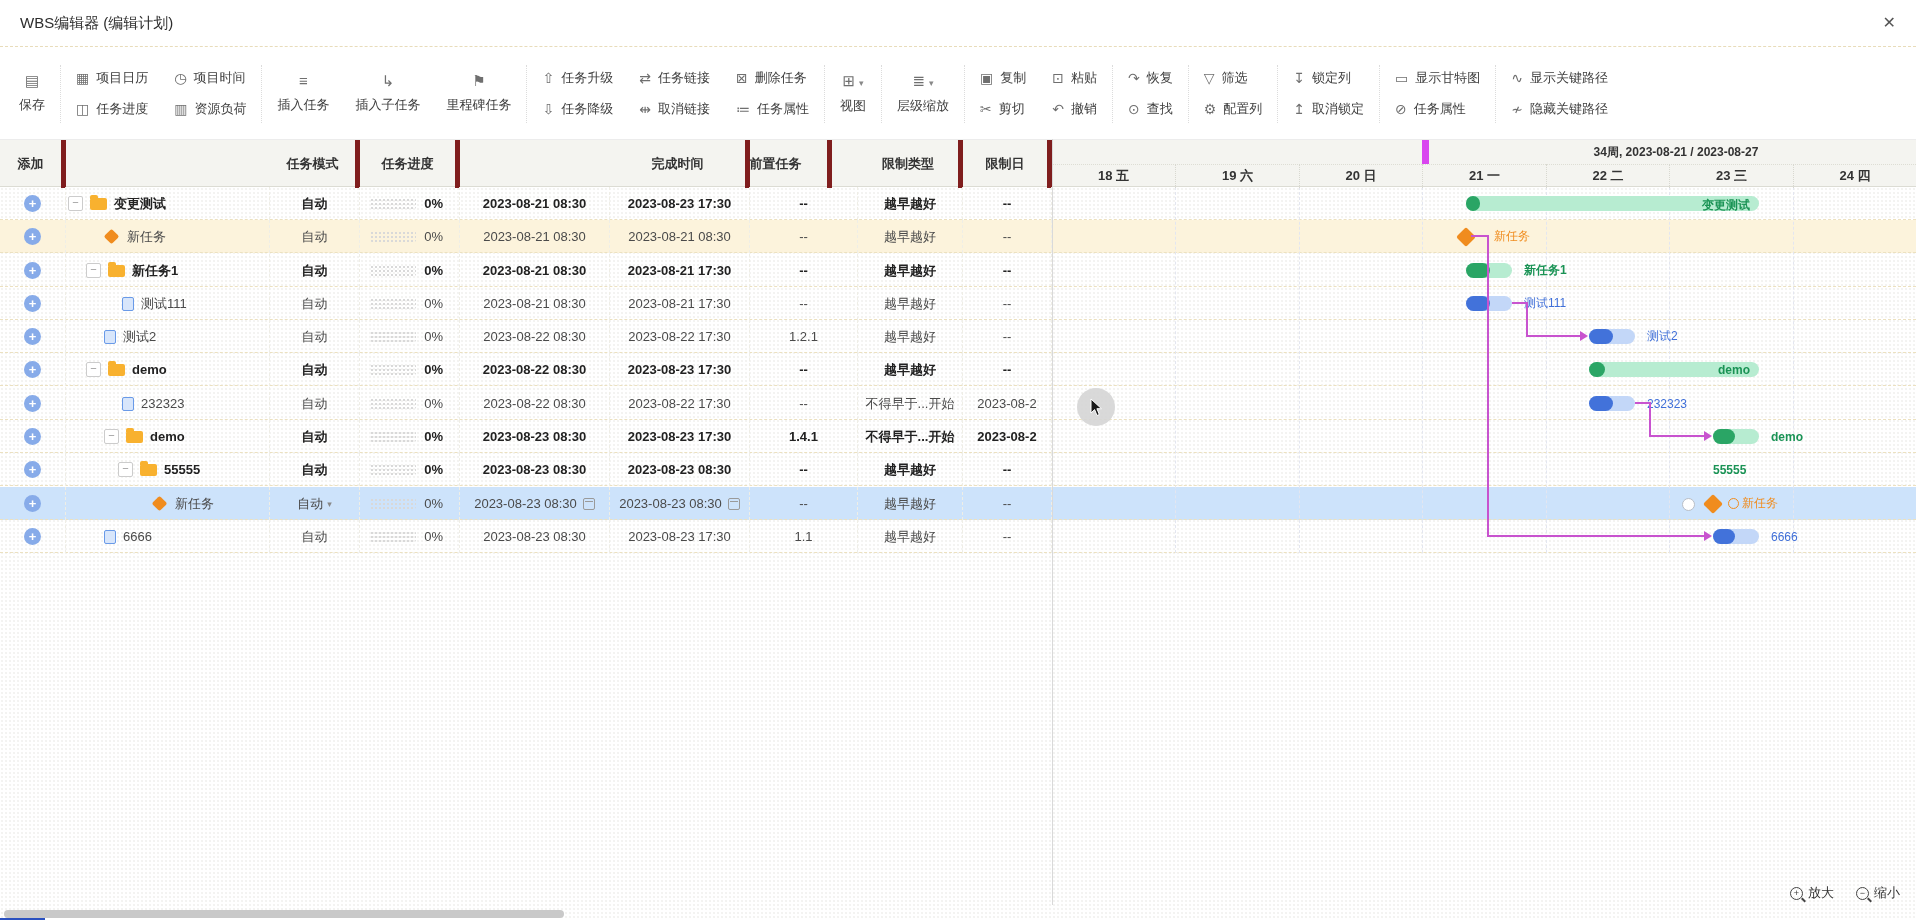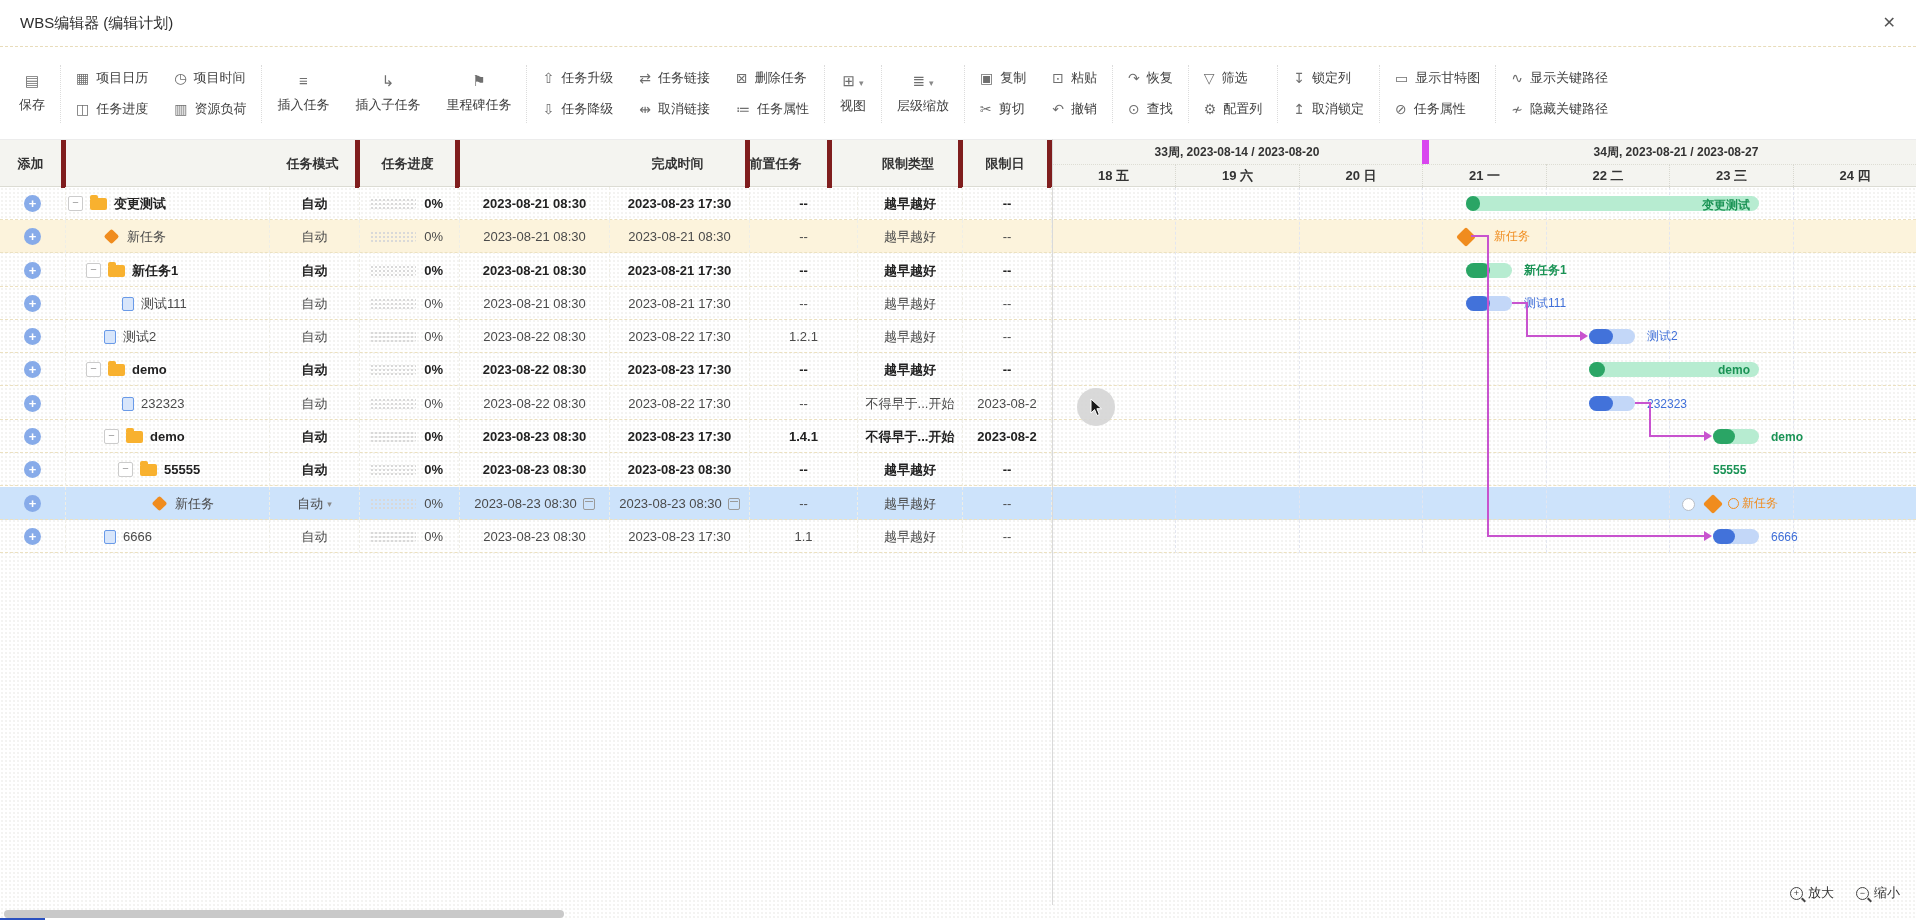--- a/index.html
+++ b/index.html
@@ -264,21 +264,20 @@
     <div class="dvl" style="left:1793px"></div>
 
     <div class="ghead">
       <div class="th" style="left:0;width:66px">添加</div>
       <div class="th" style="left:270px;width:90px">任务模式</div>
       <div class="th" style="left:360px;width:100px">任务进度</div>
       <div class="th" style="left:610px;width:140px">完成时间</div>
       <div class="th" style="left:724px;width:108px">前置任务</div>
       <div class="th" style="left:858px;width:105px">限制类型</div>
       <div class="th" style="left:963px;width:89px">限制日</div>
-      <div class="gw" style="left:1052px;width:370px">33周, 2023-08-14 / 2023-08-20</div>
       <div class="gw" style="left:1422px;width:494px;border-left:7px solid #d946ef">34周, 2023-08-21 / 2023-08-27</div>
       <div class="gwline"></div>
       <div class="gd" style="left:1052px;width:123px;border-left:none">18 五</div>
       <div class="gd" style="left:1175px;width:124px">19 六</div>
       <div class="gd" style="left:1299px;width:123px">20 日</div>
       <div class="gd" style="left:1422px;width:124px">21 一</div>
       <div class="gd" style="left:1546px;width:123px">22 二</div>
       <div class="gd" style="left:1669px;width:124px">23 三</div>
       <div class="gd" style="left:1793px;width:123px">24 四</div>
     </div>

